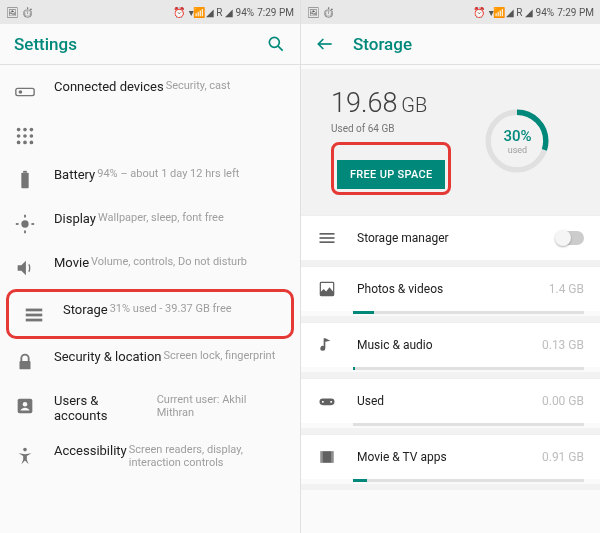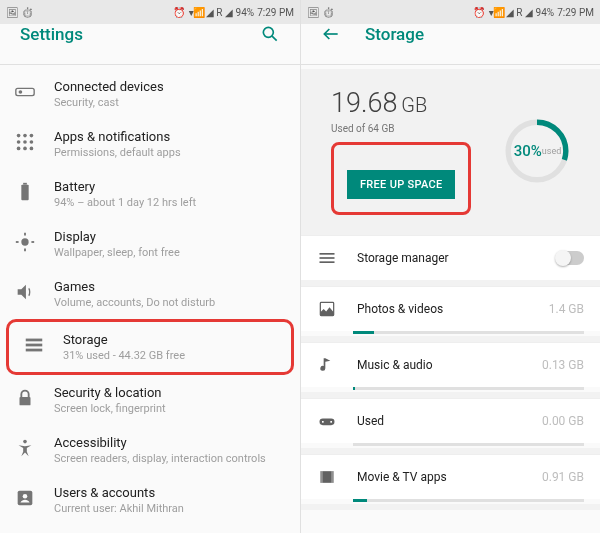--- a/index.html
+++ b/index.html
@@ -3,40 +3,40 @@
 <meta charset="utf-8">
 <style>
 *{box-sizing:border-box;margin:0;padding:0;font-family:Roboto,Arial,sans-serif}
 body{background:#f5f5f5;width:600px;height:533px;overflow:hidden}
 .wrap{display:flex;width:600px;height:533px}
 .pane{width:300px;background:#fafafa;display:flex;flex-direction:column;position:relative}
 .pane.right{border-left:1px solid #e0e0e0}
 .status{height:24px;background:#e8e8e8;display:flex;align-items:center;justify-content:space-between;padding:0 6px;font-size:10px;color:#555}
 .status .l{display:flex;gap:3px;align-items:center}
 .status .r{display:flex;gap:3px;align-items:center}
-.appbar{height:40px;display:flex;padding:0 20px;gap:24px}
+.appbar{height:40px;display:flex;align-items:center;padding:0 14px;gap:18px}
 .appbar .title{color:#00897b;font-weight:500;font-size:17px;flex:1}
 .appbar .ic{color:#00897b;width:20px;height:20px;display:flex;align-items:center;justify-content:center;cursor:pointer}
 .sep{height:1px;background:#e0e0e0;margin:0 0 4px 0}
 .list{flex:1;overflow:hidden}
 .row{display:flex;align-items:flex-start;padding:10px 14px 10px 14px;gap:18px;cursor:pointer}
 .row .ric{width:22px;min-width:22px;height:22px;color:#757575;display:flex;align-items:center;justify-content:center;margin-top:2px}
-.row .txt{display:flex;flex-direction:column;gap:2px}
+.row .txt{display:flex;flex-direction:row;gap:2px}
 .row .lbl{font-size:13px;color:#212121}
 .row .sub{font-size:11px;color:#9e9e9e}
 .hl{border:3px solid #e53935;border-radius:10px;margin:0 6px}
 .summary{padding:18px 20px 20px 30px;display:flex;align-items:center;gap:30px;background:#f2f2f2}
 .summary .big{font-size:27px;color:#404040;font-weight:300}
 .summary .gb{font-size:20px}
 .summary .of{font-size:10px;color:#757575;margin-top:4px}
 .fbtn{background:#00897b;color:#fff;border:none;font-size:11px;font-weight:500;padding:8px 13px;margin-top:12px;cursor:pointer;letter-spacing:.3px}
-.hl2{border:3px solid #e53935;border-radius:8px;padding:13px;display:inline-block;margin-top:8px}
+.hl2{border:3px solid #e53935;border-radius:8px;padding:3px;display:inline-block;margin-top:8px}
 .donut{width:72px;height:72px;position:relative}
 .donut svg{transform:rotate(-90deg)}
-.donut .c{position:absolute;inset:0;display:flex;flex-direction:row;align-items:center;justify-content:center}
+.donut .c{position:absolute;inset:0;display:flex;flex-direction:column;align-items:center;justify-content:center}
 .donut .pc{color:#00897b;font-size:15px;font-weight:500}
 .donut .us{color:#9e9e9e;font-size:9px}
 .srow{display:flex;align-items:center;padding:12px 16px 12px 16px;gap:20px;background:#fff;border-top:1px solid #eee}
 .srow .sic{width:20px;min-width:20px;height:20px;color:#616161;display:flex;align-items:center;justify-content:center}
 .srow .slbl{font-size:12px;color:#212121;flex:1}
 .srow .sval{font-size:12px;color:#bdbdbd}
 .bar{height:3px;background:#e0e0e0;margin:0 16px 2px 52px;position:relative}
 .bar .fill{position:absolute;left:0;top:0;bottom:0;background:#00897b}
 .tog{width:28px;height:14px;background:#ccc;border-radius:8px;position:relative}
 .tog::after{content:"";position:absolute;width:16px;height:16px;background:#f5f5f5;border-radius:50%;top:-1px;left:-1px;box-shadow:0 1px 2px rgba(0,0,0,.3)}
@@ -89,24 +89,20 @@
               <circle cx="12" cy="5" r="2"></circle>
               <circle cx="19" cy="5" r="2"></circle>
               <circle cx="5" cy="12" r="2"></circle>
               <circle cx="12" cy="12" r="2"></circle>
               <circle cx="19" cy="12" r="2"></circle>
               <circle cx="5" cy="19" r="2"></circle>
               <circle cx="12" cy="19" r="2"></circle>
               <circle cx="19" cy="19" r="2"></circle>
             </svg>
           </span>
-          <div class="txt">
-            <span class="lbl">Apps &amp; notifications</span>
-            <span class="sub">Permissions, default apps</span>
-          </div>
         </div>
         <div class="row">
           <span class="ric">
             <svg viewBox="0 0 24 24" fill="currentColor">
               <rect x="8" y="4" width="8" height="17" rx="1"></rect>
               <rect x="10" y="2" width="4" height="2"></rect>
             </svg>
           </span>
           <div class="txt">
             <span class="lbl">Battery</span>
@@ -131,72 +127,72 @@
           </div>
         </div>
         <div class="row">
           <span class="ric">
             <svg viewBox="0 0 24 24" fill="currentColor">
               <path d="M4 9v6h4l5 5V4L8 9H4z"></path>
               <path d="M16 8c1.5 1 1.5 7 0 8" fill="none" stroke="currentColor" stroke-width="1.5"></path>
             </svg>
           </span>
           <div class="txt">
-            <span class="lbl">Games</span>
-            <span class="sub">Volume, accounts, Do not disturb</span>
+            <span class="lbl">Movie</span>
+            <span class="sub">Volume, controls, Do not disturb</span>
           </div>
         </div>
         <div class="row hl">
           <span class="ric">
             <svg viewBox="0 0 24 24" fill="currentColor">
               <rect x="3" y="5" width="18" height="3"></rect>
               <rect x="3" y="10.5" width="18" height="3"></rect>
               <rect x="3" y="16" width="18" height="3"></rect>
             </svg>
           </span>
           <div class="txt">
             <span class="lbl">Storage</span>
-            <span class="sub">31% used - 44.32 GB free</span>
+            <span class="sub">31% used - 39.37 GB free</span>
           </div>
         </div>
         <div class="row">
           <span class="ric">
             <svg viewBox="0 0 24 24" fill="currentColor">
               <rect x="6" y="11" width="12" height="9" rx="1"></rect>
               <path d="M8 11V8a4 4 0 018 0v3" fill="none" stroke="currentColor" stroke-width="2"></path>
             </svg>
           </span>
           <div class="txt">
             <span class="lbl">Security &amp; location</span>
             <span class="sub">Screen lock, fingerprint</span>
-          </div>
-        </div>
-        <div class="row">
-          <span class="ric">
-            <svg viewBox="0 0 24 24" fill="currentColor">
-              <circle cx="12" cy="5" r="2"></circle>
-              <path d="M5 9l7 1 7-1-5 3v4l2 5-4-4-4 4 2-5v-4z"></path>
-            </svg>
-          </span>
-          <div class="txt">
-            <span class="lbl">Accessibility</span>
-            <span class="sub">Screen readers, display, interaction controls</span>
           </div>
         </div>
         <div class="row">
           <span class="ric">
             <svg viewBox="0 0 24 24" fill="currentColor">
               <rect x="4" y="4" width="16" height="16" rx="2"></rect>
               <circle cx="12" cy="10" r="2.5" fill="#fafafa"></circle>
               <path d="M7 17c1-2 3-3 5-3s4 1 5 3" fill="#fafafa"></path>
             </svg>
           </span>
           <div class="txt">
             <span class="lbl">Users &amp; accounts</span>
             <span class="sub">Current user: Akhil Mithran</span>
+          </div>
+        </div>
+        <div class="row">
+          <span class="ric">
+            <svg viewBox="0 0 24 24" fill="currentColor">
+              <circle cx="12" cy="5" r="2"></circle>
+              <path d="M5 9l7 1 7-1-5 3v4l2 5-4-4-4 4 2-5v-4z"></path>
+            </svg>
+          </span>
+          <div class="txt">
+            <span class="lbl">Accessibility</span>
+            <span class="sub">Screen readers, display, interaction controls</span>
           </div>
         </div>
       </div>
 </div>
 
 <div class="pane right">
  <div class="status">
   <div class="l">
           <span>🖼 ⏱</span>
         </div>

